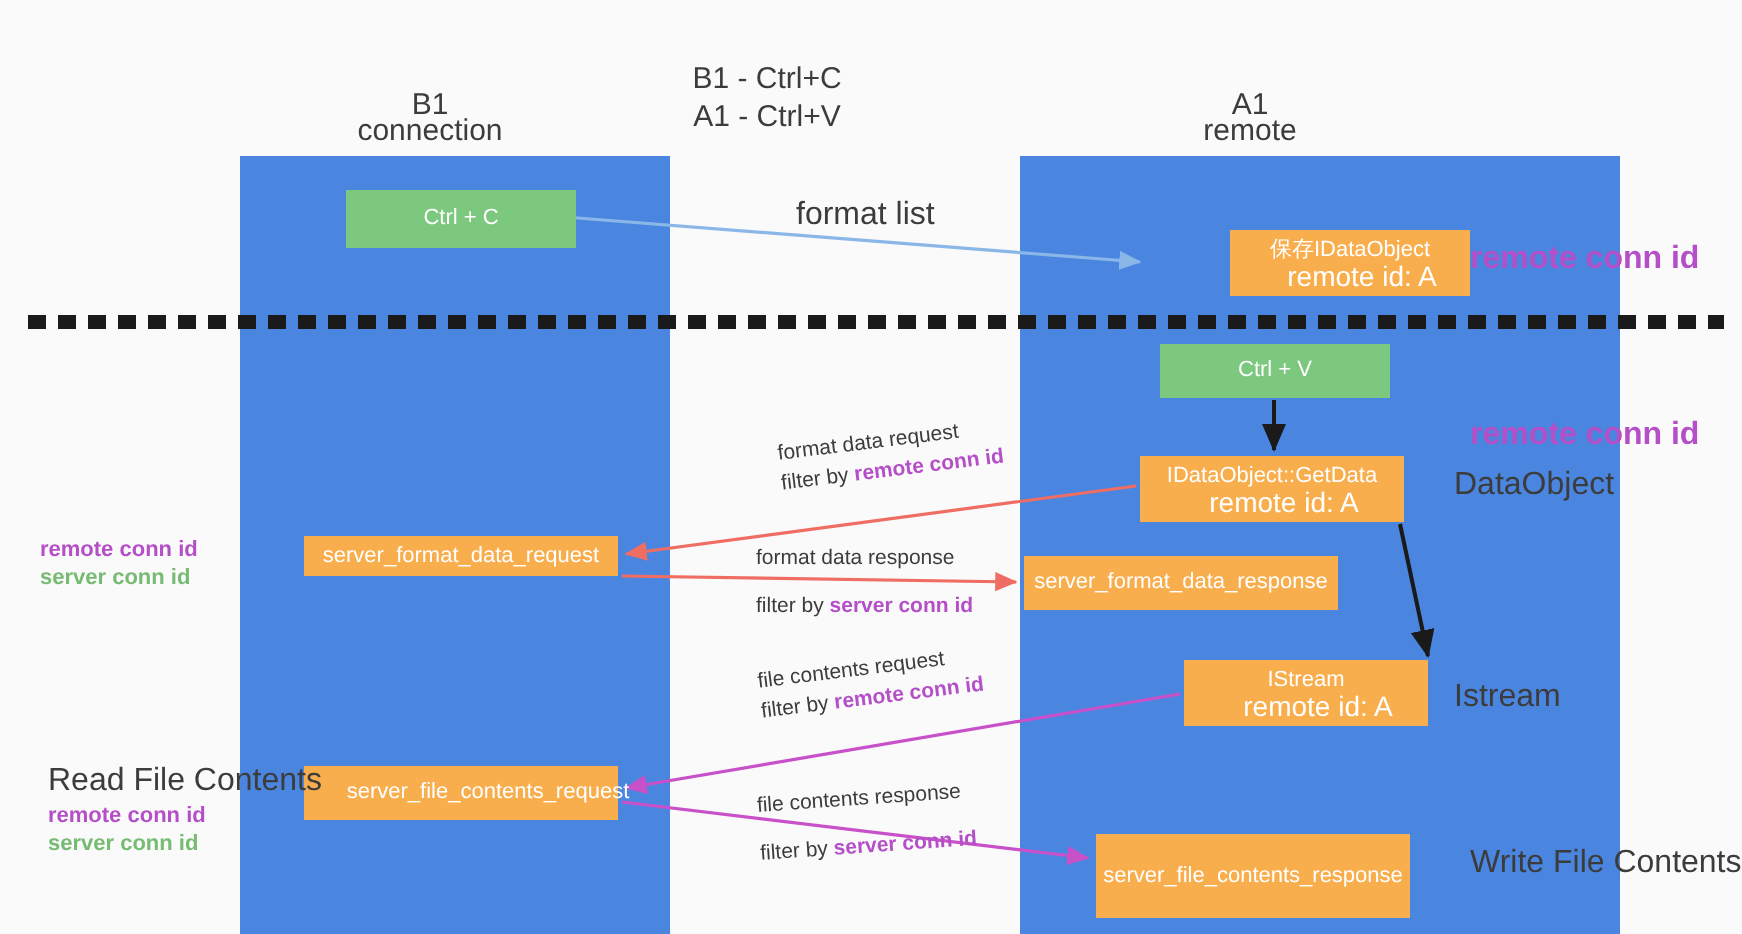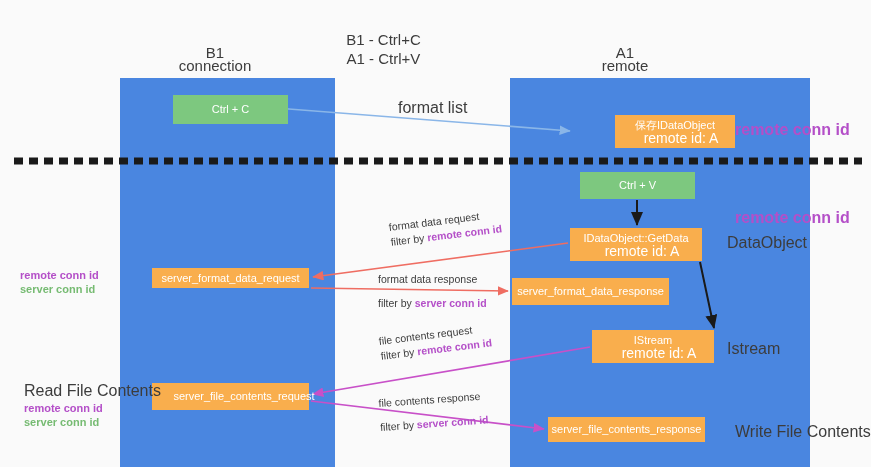--- a/index.html
+++ b/index.html
@@ -43,21 +43,21 @@
   .box .l2{font-size:14px;padding-left:12px;}
 
   #box-ctrlc{left:173px;top:95px;width:115px;height:29px;}
   #box-save-idataobject{left:575px;top:115px;width:120px;height:33px;margin-left:40px;}
   #box-ctrlv{left:580px;top:172px;width:115px;height:27px;}
   #box-getdata{left:570px;top:228px;width:132px;height:33px;}
   #box-sfdreq{left:152px;top:268px;width:157px;height:20px;}
   #box-sfdres{left:512px;top:278px;width:157px;height:27px;}
   #box-istream{left:592px;top:330px;width:122px;height:33px;}
   #box-sfcreq{left:152px;top:383px;width:157px;height:27px;padding-left:27px;}
-  #box-sfcres{left:548px;top:417px;width:157px;height:25px;}
+  #box-sfcres{left:548px;top:417px;width:157px;height:42px;}
 
   
   .lbl{position:absolute;color:#3c3c3c;font-size:16px;line-height:14px;white-space:nowrap;}
   .lbl.purple{color:#b44fc8;font-weight:bold;}
 
   #lbl-format-list{left:398px;top:101px;}
   #lbl-remote-conn-1{left:735px;top:123px;}
   #lbl-remote-conn-2{left:735px;top:211px;}
   #lbl-dataobject{left:727px;top:236px;}
   #lbl-istream-right{left:727px;top:342px;}

